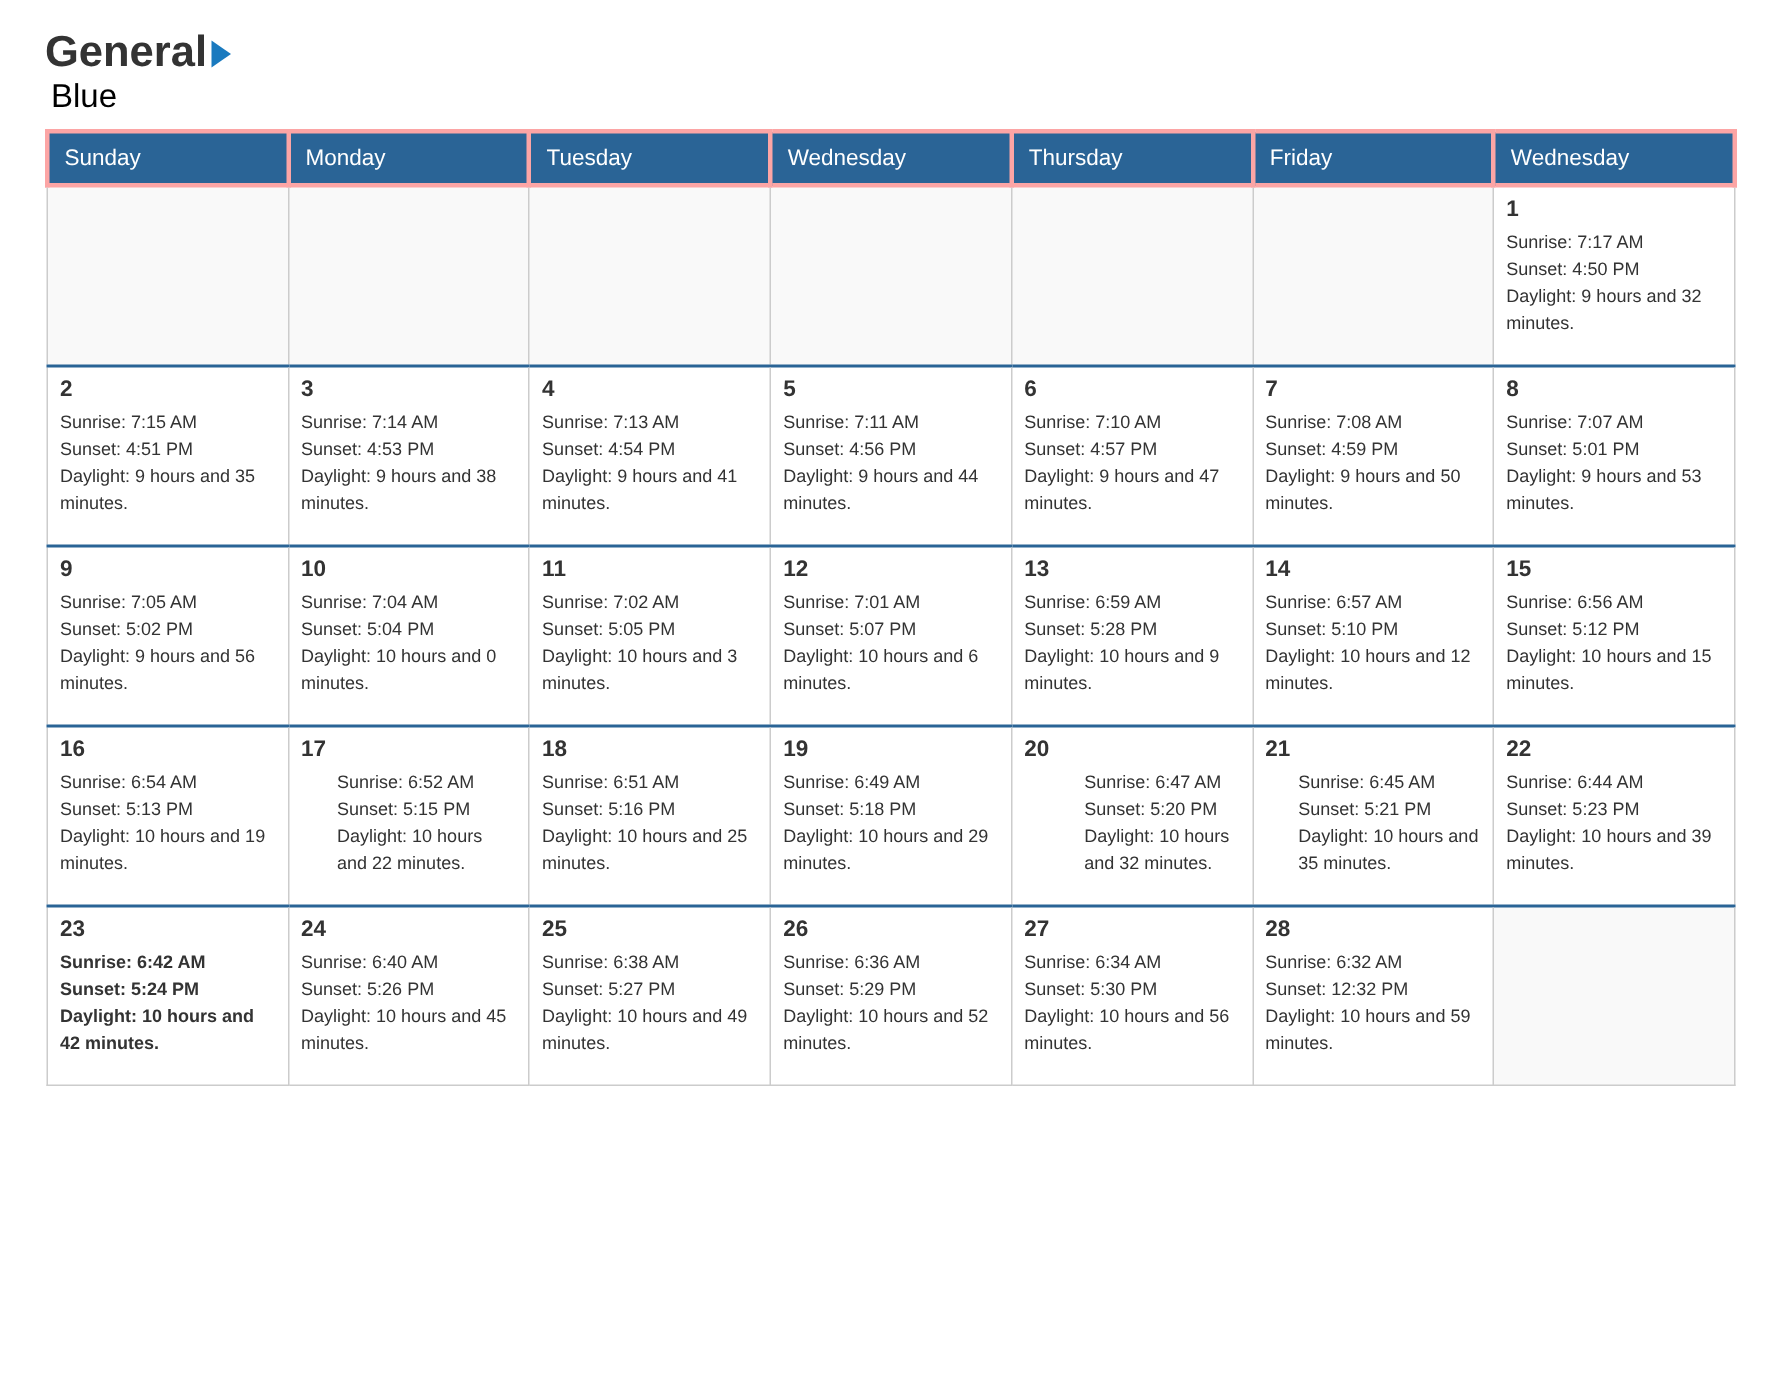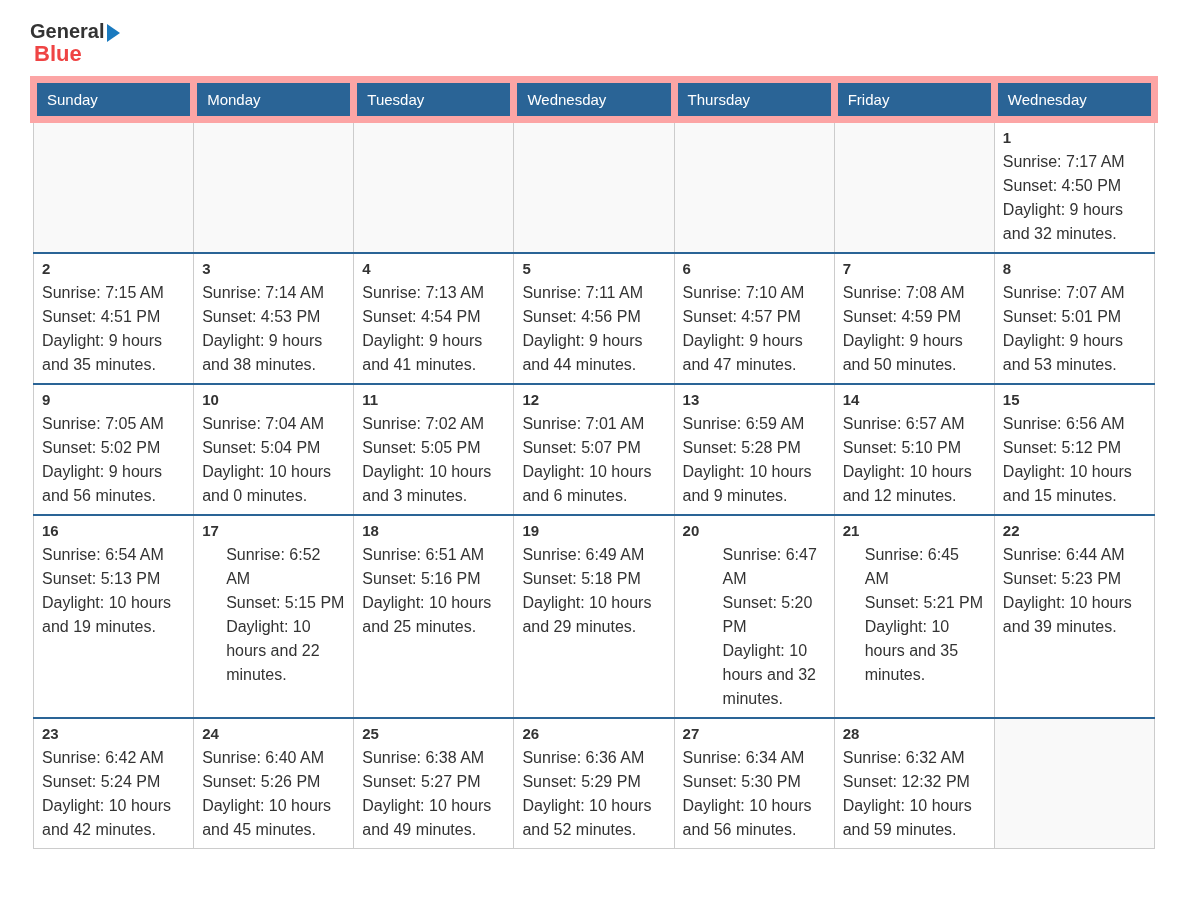--- a/index.html
+++ b/index.html
@@ -40,56 +40,56 @@
       border-collapse: collapse;
       margin-top: 10px;
     }
     .calendar th {
       background-color: #2a6496;
       color: #fff;
       padding: 8px 10px;
       text-align: left;
       font-size: 15px;
       font-weight: normal;
-      border: 7px solid #fca5a5;
+      border: 3px solid #fca5a5;
     }
     .calendar td {
       border: 1px solid #ccc;
       vertical-align: top;
       padding: 6px 8px;
       width: calc(100% / 7);
       min-height: 110px;
       height: 120px;
     }
     .day-number {
       font-size: 15px;
       font-weight: bold;
       color: #333;
       margin-bottom: 4px;
     }
     .day-info {
-      font-size: 16px;
+      font-size: 12px;
       color: #333;
       line-height: 1.5;
     }
     .empty-cell {
       background: #f9f9f9;
     }
     .row-divider td {
       border-top: 2px solid #2a6496;
     }
   </style>
 </head>
 <body>
 
 <div class="header">
   <div class="logo">
     <div style="display:flex;flex-direction:column;line-height:1.1;">
-      <span style="font-size:20px;font-weight:bold;color:#333;">General<span style="display:inline-block;width:0;height:0;border-left:13px solid #1a7abf;border-top:9px solid transparent;border-bottom:9px solid transparent;margin-left:3px;vertical-align:middle;"></span></span>
-      <span style="font-size:22px;font-weight:bold;color:#ef4444;margin-left:4px;">Blue</span>
+      <span style="font-size:29px;font-weight:bold;color:#333;">General<span style="display:inline-block;width:0;height:0;border-left:13px solid #1a7abf;border-top:9px solid transparent;border-bottom:9px solid transparent;margin-left:3px;vertical-align:middle;"></span></span>
+      <span style="font-size:22px;font-weight:normal;color:#000000;margin-left:4px;">Blue</span>
     </div>
   </div>
   <div class="title-block">
     <div class="month-title"></div>
     <div class="location-title"></div>
   </div>
 </div>
 
 <table class="calendar">
   <thead>
@@ -246,21 +246,21 @@
         <td>
           <div class="day-number">22</div>
           <div class="day-info" style="white-space: pre-line;">Sunrise: 6:44 AM
 Sunset: 5:23 PM
 Daylight: 10 hours and 39 minutes.</div>
         </td>
       </tr>
       <tr class="row-divider">
         <td>
           <div class="day-number">23</div>
-          <div class="day-info" style="white-space: pre-line;">Sunrise: 6:42 AM
+          <div class="day-info" style="white-space: pre-line; font-weight: bold;">Sunrise: 6:42 AM
 Sunset: 5:24 PM
 Daylight: 10 hours and 42 minutes.</div>
         </td>
         <td>
           <div class="day-number">24</div>
           <div class="day-info" style="white-space: pre-line;">Sunrise: 6:40 AM
 Sunset: 5:26 PM
 Daylight: 10 hours and 45 minutes.</div>
         </td>
         <td>

